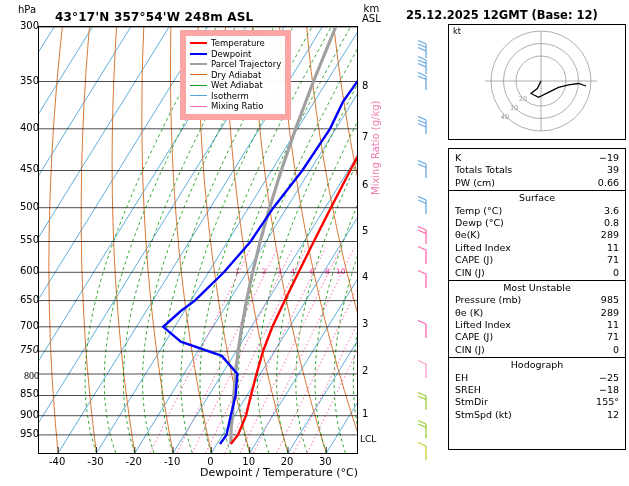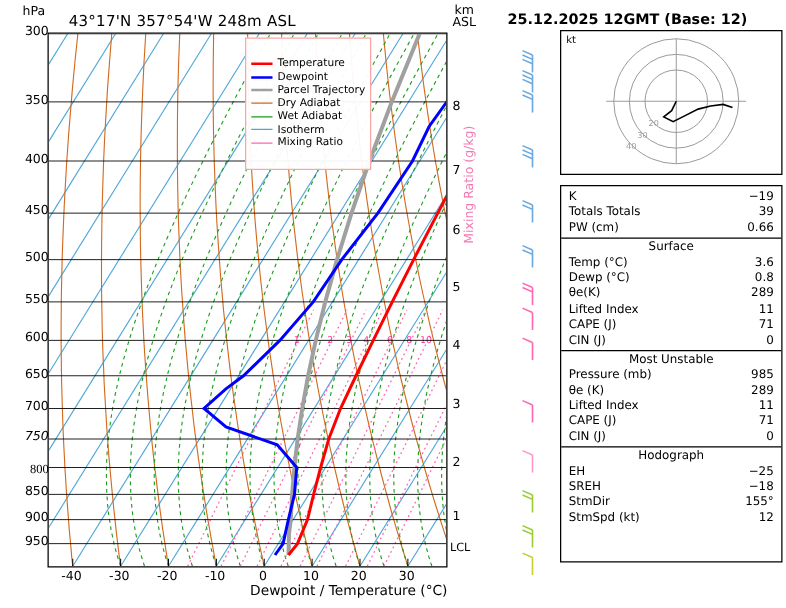--- a/index.html
+++ b/index.html
@@ -2,33 +2,33 @@
 <html><head>
 <meta charset="utf-8">
 <style>
   html,body{margin:0;padding:0;}
   body{width:629px;height:486px;background:#ffffff;font-family:"DejaVu Sans",sans-serif;overflow:hidden;position:relative;}
   .root{position:absolute;left:0;top:0;width:629px;height:486px;}
 
   
   #skewt-panel{position:absolute;left:0;top:0;width:400px;height:486px;}
   #hpa-label{position:absolute;left:18px;top:4px;font-size:10px;color:#000;}
-  #station-title{position:absolute;left:55px;top:10px;font-size:12px;font-weight:normal;color:#000;letter-spacing:0.2px;}
+  #station-title{position:absolute;left:55px;top:10px;font-size:12px;font-weight:bold;color:#000;letter-spacing:0.2px;}
   #km-label{position:absolute;left:362px;top:4px;font-size:10px;color:#000;text-align:center;line-height:10px;}
   #plot-frame{position:absolute;left:38px;top:26px;width:320px;height:428px;border:1px solid #000;box-sizing:border-box;overflow:hidden;background:#fff;}
   #plot-svg{position:absolute;left:0;top:0;}
   #xaxis-title{position:absolute;left:38px;top:466px;width:320px;text-align:right;font-size:11px;color:#000;}
   .ptick{position:absolute;right:361px;font-size:10px;color:#000;text-align:right;width:34px;}
   .kmtick{position:absolute;left:362px;font-size:10px;color:#000;}
   .xtick{position:absolute;top:456px;font-size:10px;color:#000;text-align:center;width:34px;}
   #mixing-label{position:absolute;left:370px;top:195px;font-size:10px;color:#f07ab0;transform:rotate(-90deg);transform-origin:left top;white-space:nowrap;}
   #lcl-label{position:absolute;left:360px;top:434px;font-size:9px;color:#000;}
 
   
-  #legend{position:absolute;left:196px;top:30px;background:rgba(255,255,255,0.95);border:1px solid #fca5a5;padding:15px 4px;font-size:8.5px;line-height:10.5px;}
+  #legend{position:absolute;left:180px;top:30px;background:rgba(255,255,255,0.95);border:6px solid #fca5a5;padding:2px 4px;font-size:8.5px;line-height:10.5px;}
   #legend .row{display:flex;align-items:center;white-space:nowrap;}
   #legend .sw{display:inline-block;width:17px;height:0;border-top-width:2px;border-top-style:solid;margin-right:4px;}
 
   
   #right-col{position:absolute;left:400px;top:0;width:229px;height:350px;}
   #date-title{position:absolute;left:6px;top:8px;font-size:11.5px;font-weight:bold;color:#000;white-space:nowrap;}
   #hodo-box{position:absolute;left:48px;top:24px;width:176px;height:114px;border:1px solid #000;background:#fff;}
   #hodo-kt{position:absolute;left:4px;top:2px;font-size:8px;color:#000;}
   #hodo-svg{position:absolute;left:0;top:0;}
   #wind-barb-col{position:absolute;left:0;top:24px;width:48px;height:440px;}

